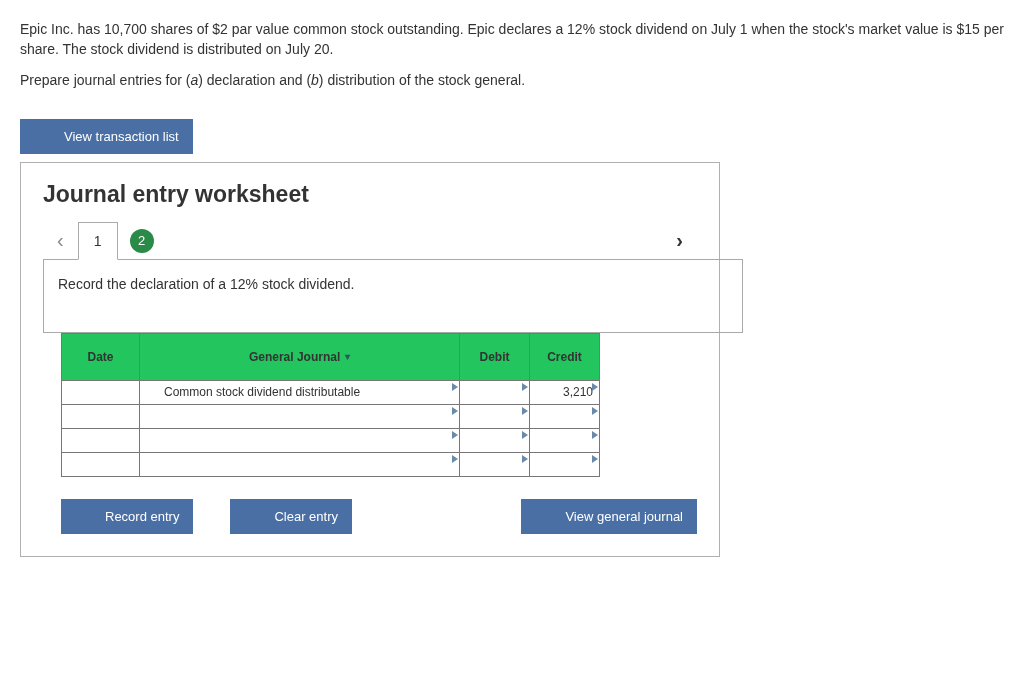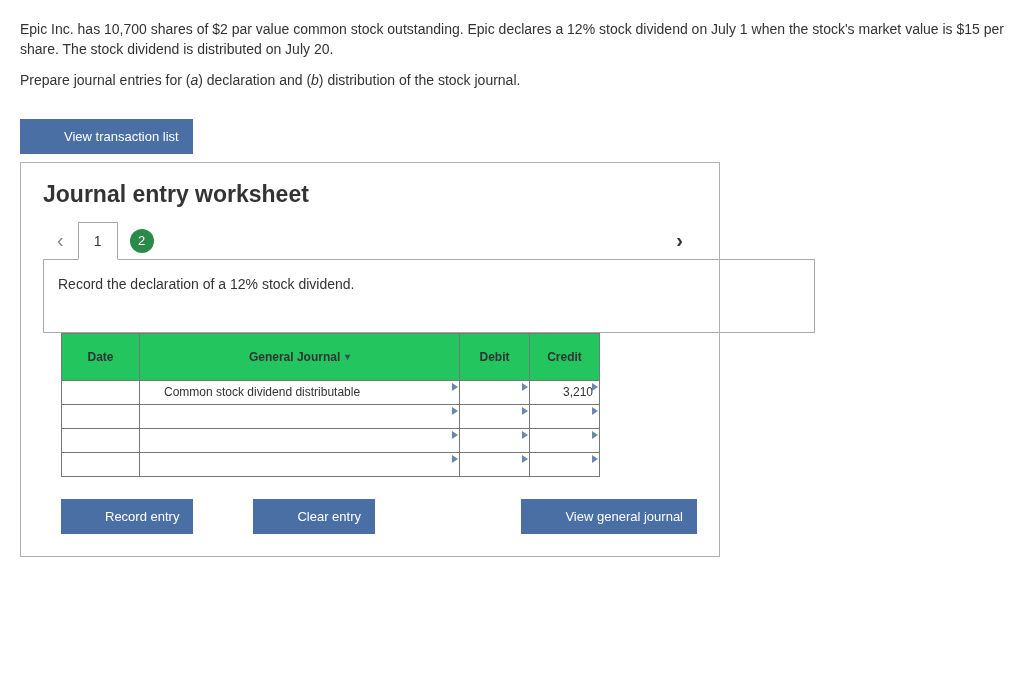--- a/index.html
+++ b/index.html
@@ -74,21 +74,21 @@
     align-items: center;
     justify-content: center;
     font-size: 13px;
     cursor: pointer;
   }
   .instruction-box {
     border: 1px solid #aaa;
     padding: 16px 14px 40px 14px;
     margin-top: -1px;
     font-size: 14px;
-    width: 772px;
+    width: 700px;
   }
   .note-text {
     color: #c00000;
     font-size: 12px;
     margin: 14px 0 10px 0;
   }
   .je-table {
     border-collapse: collapse;
     font-size: 12px;
     margin-left: 18px;
@@ -124,41 +124,41 @@
   }
   .hdr-dd {
     display: inline-flex;
     align-items: center;
     gap: 2px;
   }
   .bottom-btns {
     display: flex;
     align-items: center;
     margin-top: 22px;
-    gap: 60px;
+    gap: 37px;
     margin-left: 18px;
   }
   .bottom-btns .btn { margin-bottom: 0; }
   .spacer { flex: 1; }
   .retained-dotted {
     display:inline-block;
     border-bottom: 1px dashed #2a5a7a;
     border-top: 1px dashed #2a5a7a;
     padding: 1px 0;
     color:#000;
   }
 </style>
 </head>
 <body>
 
 
 
 <p class="question-text">Epic Inc. has 10,700 shares of $2 par value common stock outstanding. Epic declares a 12% stock dividend on July 1 when the stock's market value is $15 per share. The stock dividend is distributed on July 20.</p>
 <p class="question-text">
-  <span>Prepare journal entries for (</span><i>a</i><span>) declaration and (</span><i>b</i><span>) distribution of the stock journal.</span>
+  <span>Prepare journal entries for (</span><i>a</i><span>) declaration and (</span><i>b</i><span>) distribution of the stock general.</span>
 </p>
 
 <br>
 <button class="btn btn-blue">View transaction list</button>
 
 <div class="worksheet-container">
   <div class="ws-title">Journal entry worksheet</div>
 
   <div class="nav-row">
     <span class="chev">‹</span>

